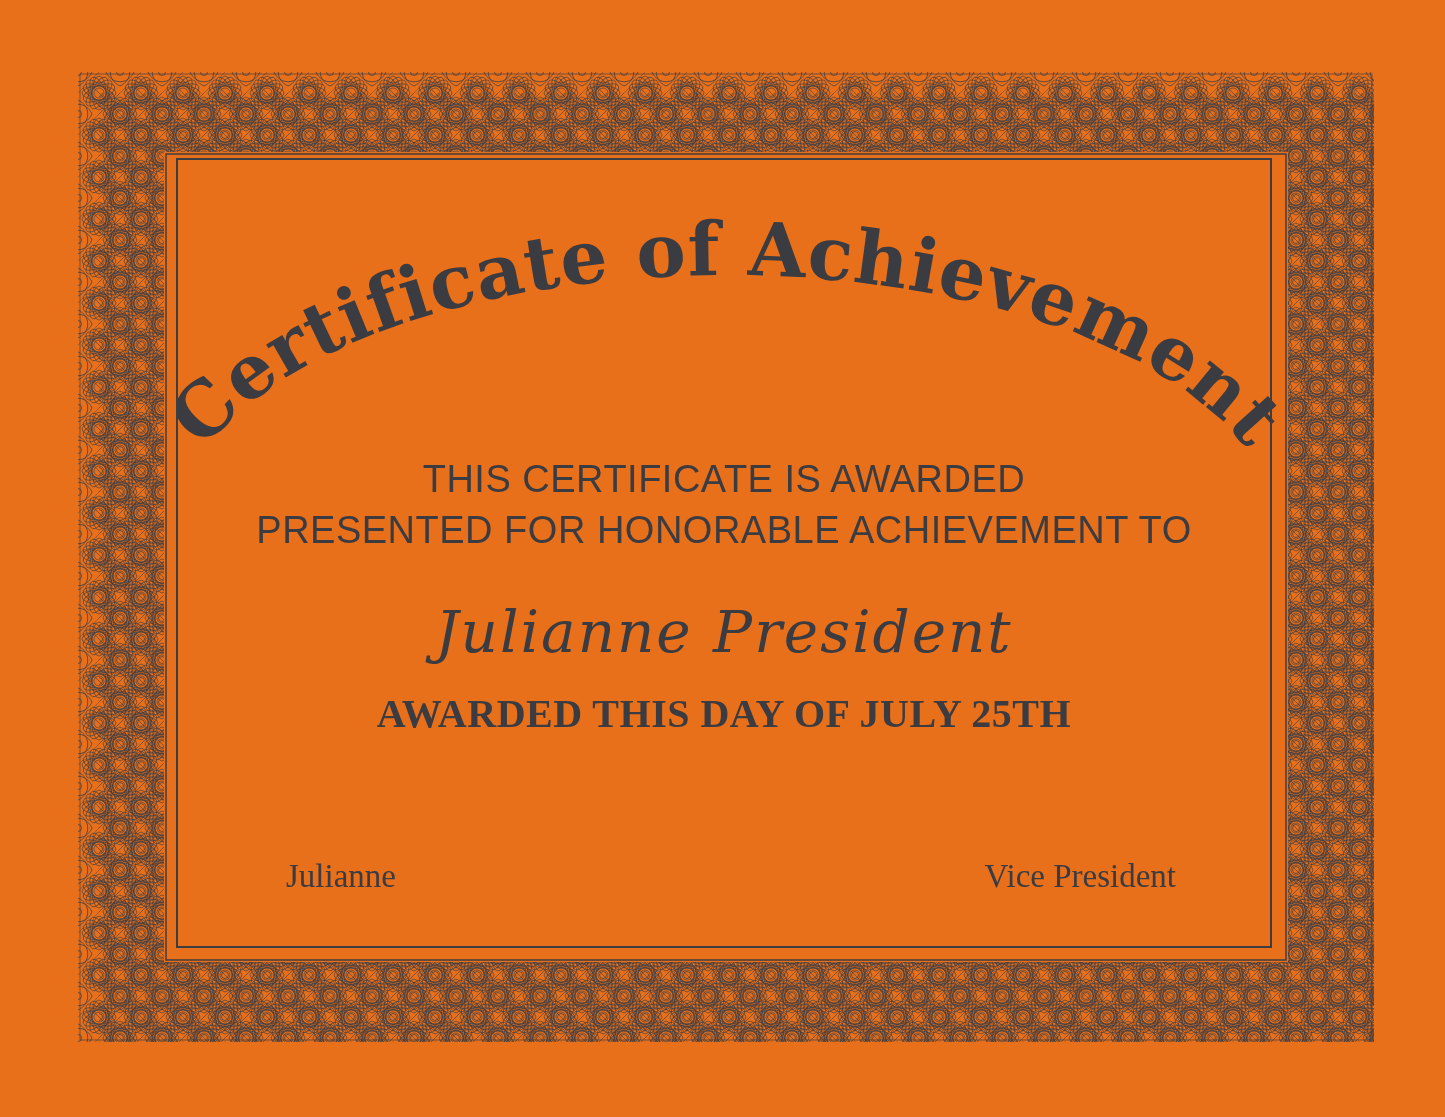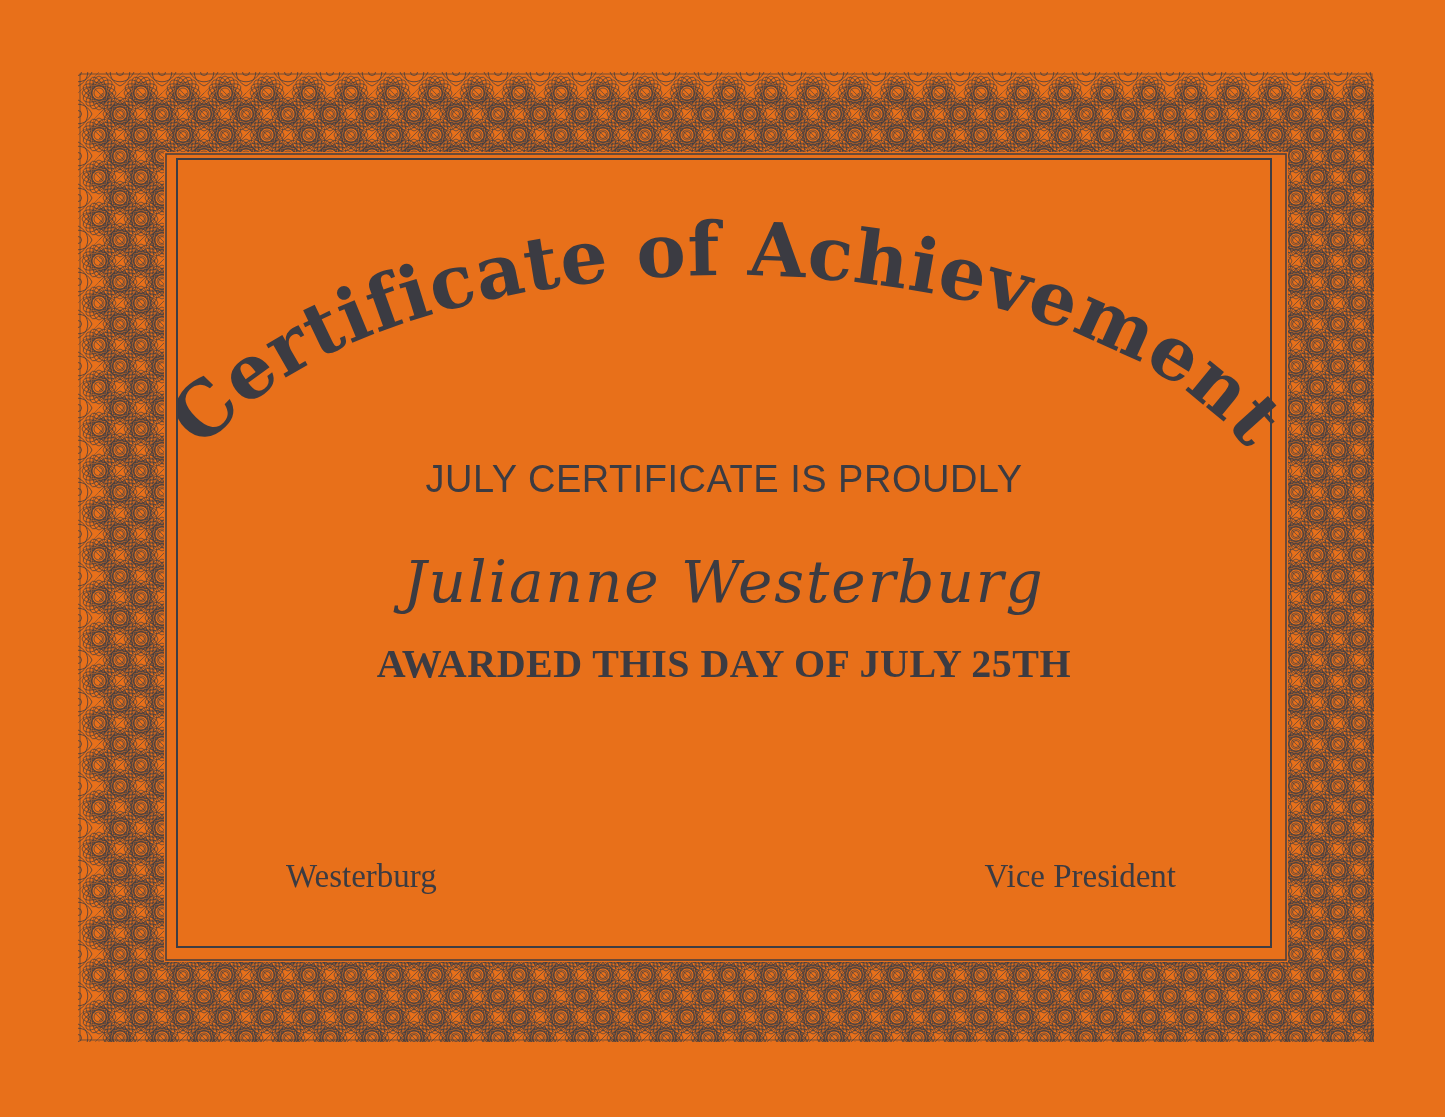--- a/index.html
+++ b/index.html
@@ -190,23 +190,24 @@
       </defs>
       <text>
         <textPath href="#arcpath" startOffset="50%" text-anchor="middle">Certificate of Achievement</textPath>
       </text>
     </svg>
   </div>
 
   <div class="inner-rule"></div>
 
   <div class="body-block">
-    <div class="line1">JULY CERTIFICATE IS PROUDLY</div>
-    <div class="recipient">Julianne Westerburg</div>
+    <div class="line1">THIS CERTIFICATE IS AWARDED</div>
+    <div class="line2">PRESENTED FOR HONORABLE ACHIEVEMENT TO</div>
+    <div class="recipient">Julianne President</div>
     <div class="awarded">AWARDED THIS DAY OF JULY 25TH</div>
   </div>
 
   <div class="sign-row">
-    <div class="sign-label sign-left">Westerburg</div>
+    <div class="sign-label sign-left">Julianne</div>
     <div class="sign-label sign-right">Vice President</div>
   </div>
 
 </div>
 
 </body></html>

